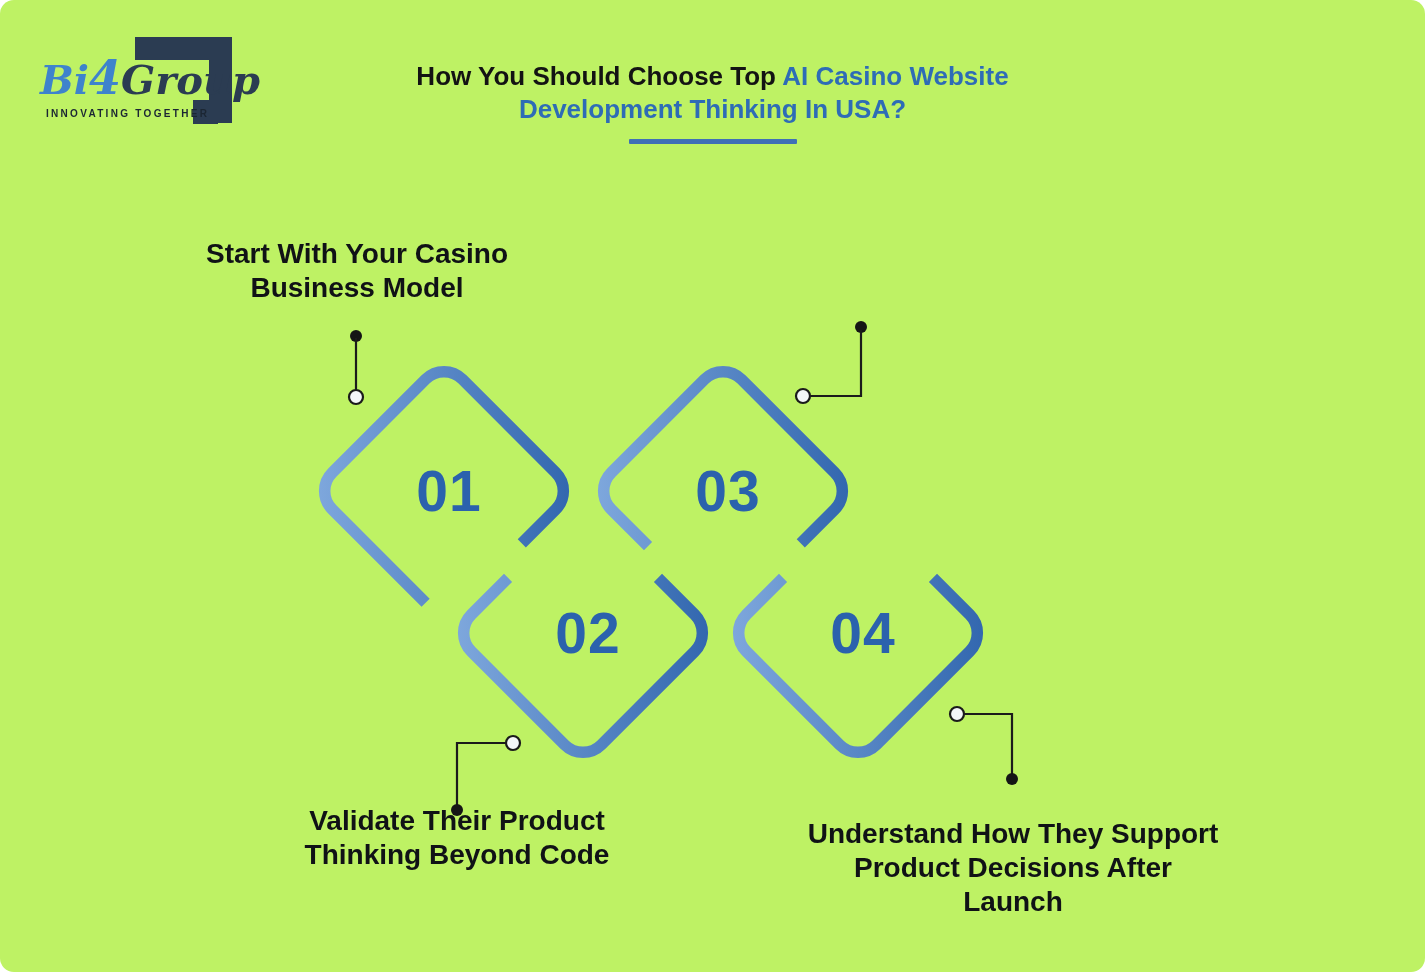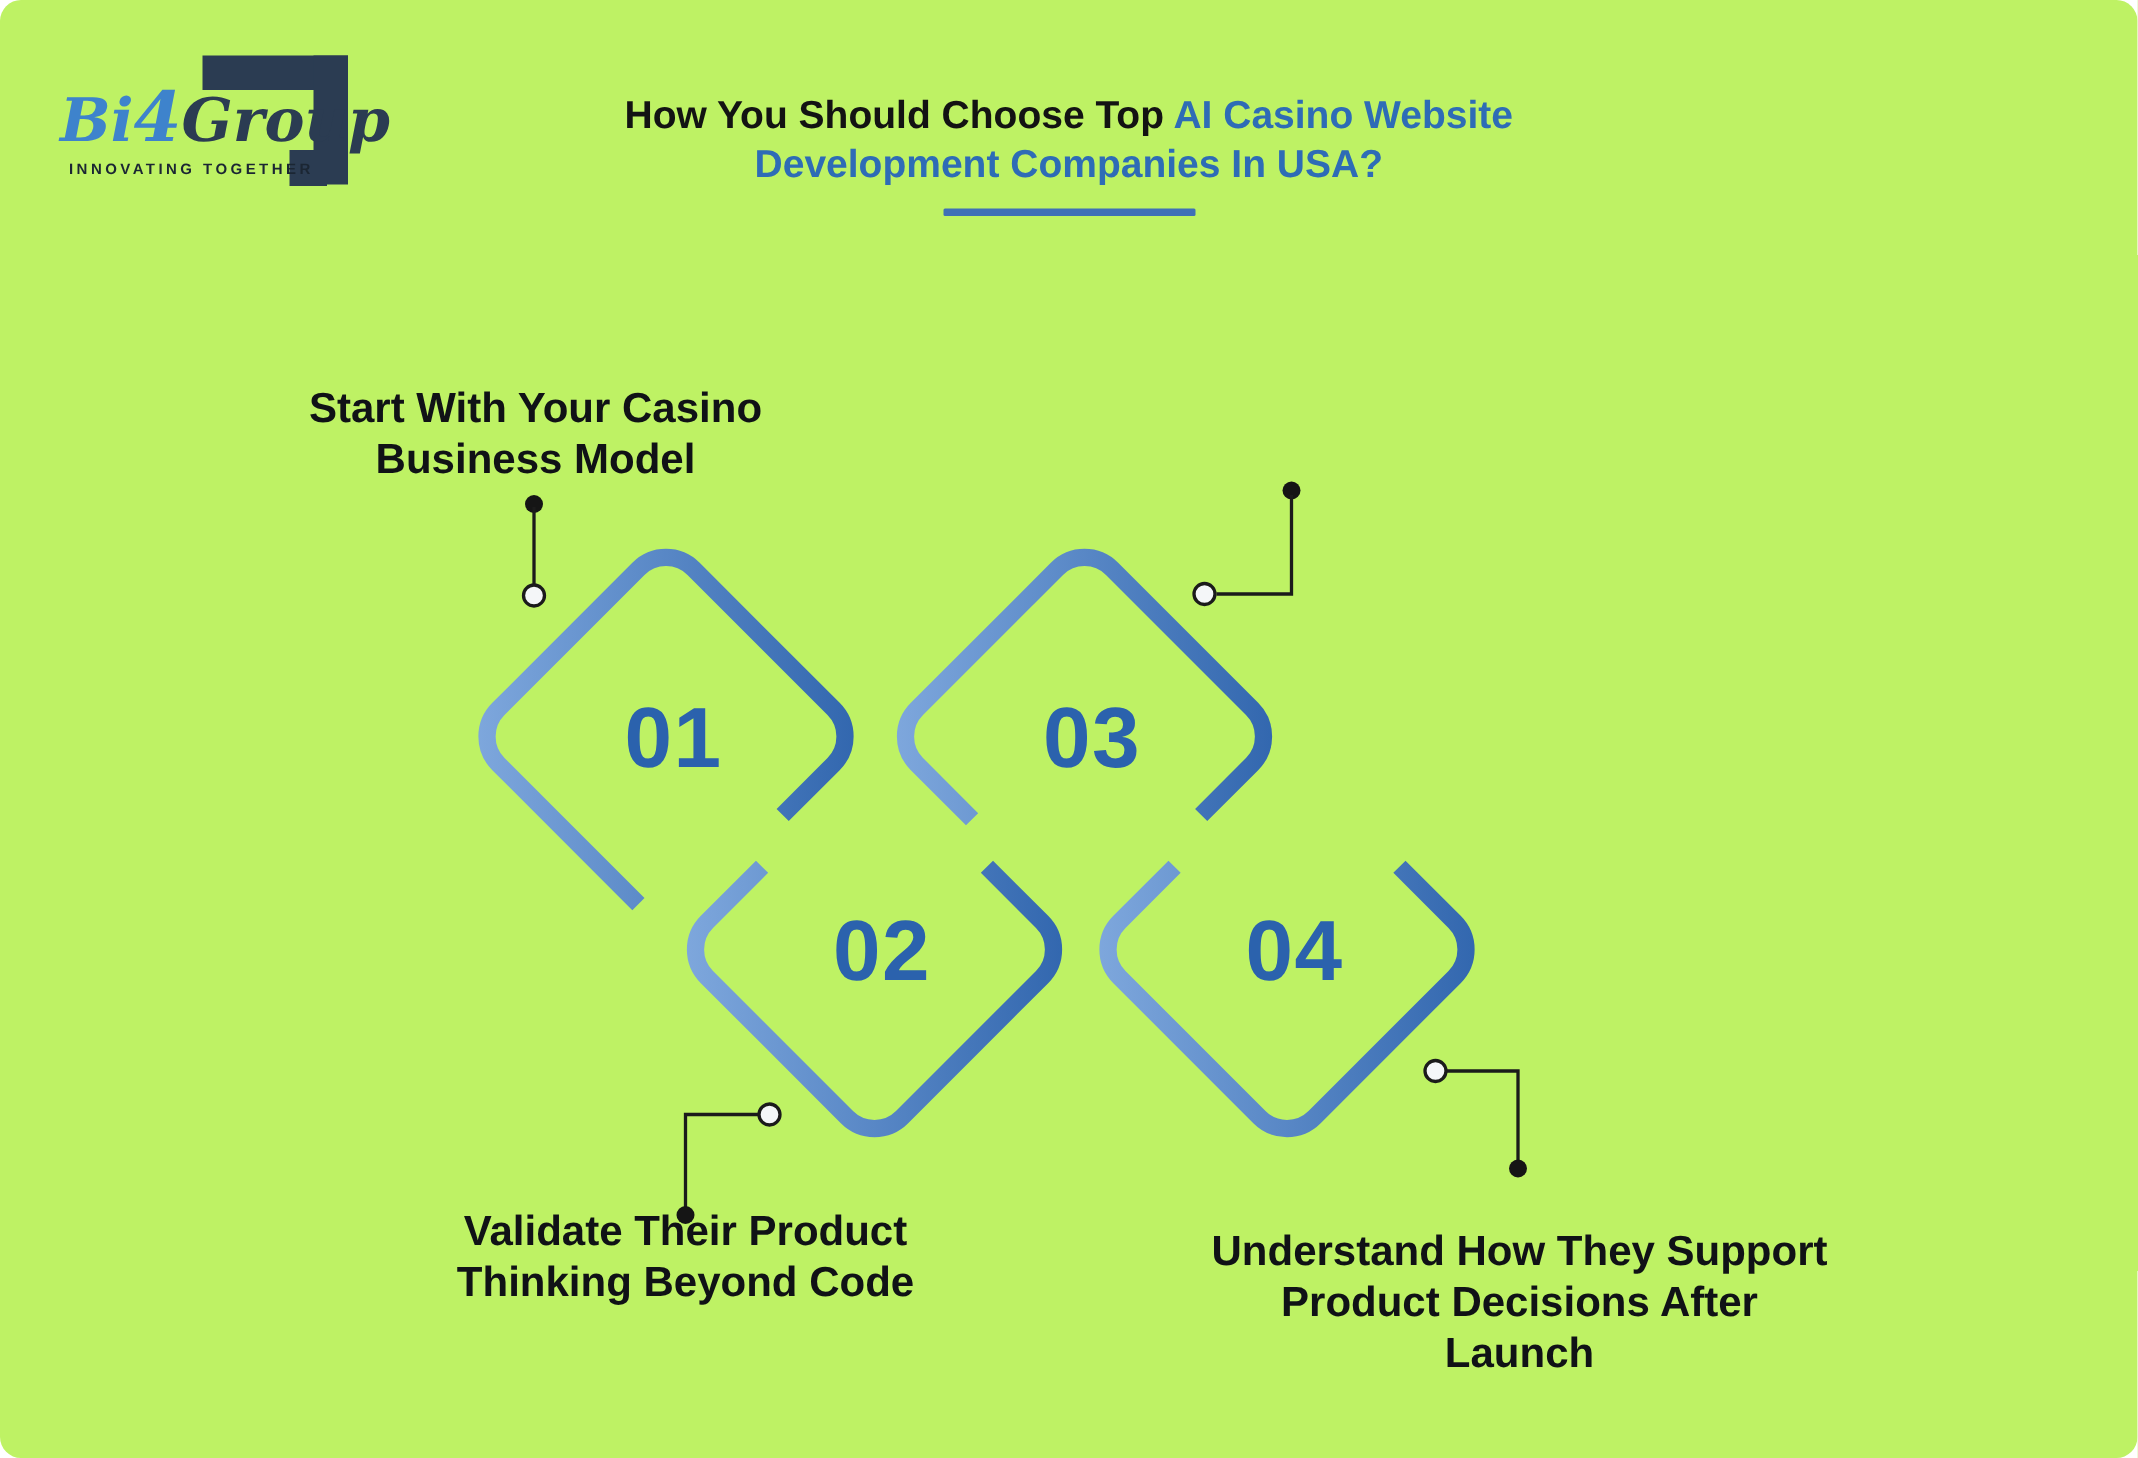--- a/index.html
+++ b/index.html
@@ -44,21 +44,21 @@
     width:168px;height:5px;background:#3f70b6;border-radius:1px;
     margin:12px auto 0 auto;
   }
 
   
   .step-label{
     position:absolute;transform:translateX(-50%);
     font-weight:700;font-size:28px;line-height:1.22;
     color:#101216;text-align:center;white-space:pre-line;
   }
-  .sl1{left:357px;top:237px;margin-top:18px;}
+  .sl1{left:357px;top:237px;}
   .sl2{left:457px;top:804px;text-align:center;}
   .sl3{left:860px;top:226px;}
   .sl4{left:1013px;top:817px;}
 
   
   .diagram{position:absolute;left:0;top:0;}
   .diamond-path{fill:none;stroke:url(#diamondGrad);stroke-width:11.5;stroke-linecap:butt;}
   .num{
     font-family:"Liberation Sans",sans-serif;font-weight:700;
     font-size:57px;letter-spacing:1px;fill:#2b62ad;
@@ -76,21 +76,21 @@
   <div class="logo">
     <div class="logo-shape logo-bar-top"></div>
     <div class="logo-shape logo-bar-right"></div>
     <div class="logo-shape logo-bar-foot"></div>
     <div class="logo-text"><span class="lb">Bi</span><span class="l4">4</span><span class="lg">Group</span></div>
     <div class="logo-tagline">INNOVATING TOGETHER</div>
   </div>
 
   <div class="title">
     <span class="t-black">How You Should Choose Top </span><span class="t-blue">AI Casino Website</span>
-    <span class="t-line2 t-blue">Development Companies In USA?</span>
+    <span class="t-line2 t-blue">Development Thinking In USA?</span>
     <div class="underline"></div>
   </div>
 
   <div class="step-label sl1">Start With Your Casino
 Business Model</div>
   <div class="step-label sl2">Validate Their Product
 Thinking Beyond Code</div>
   <div class="step-label sl4">Understand How They Support
 Product Decisions After Launch</div>
 

